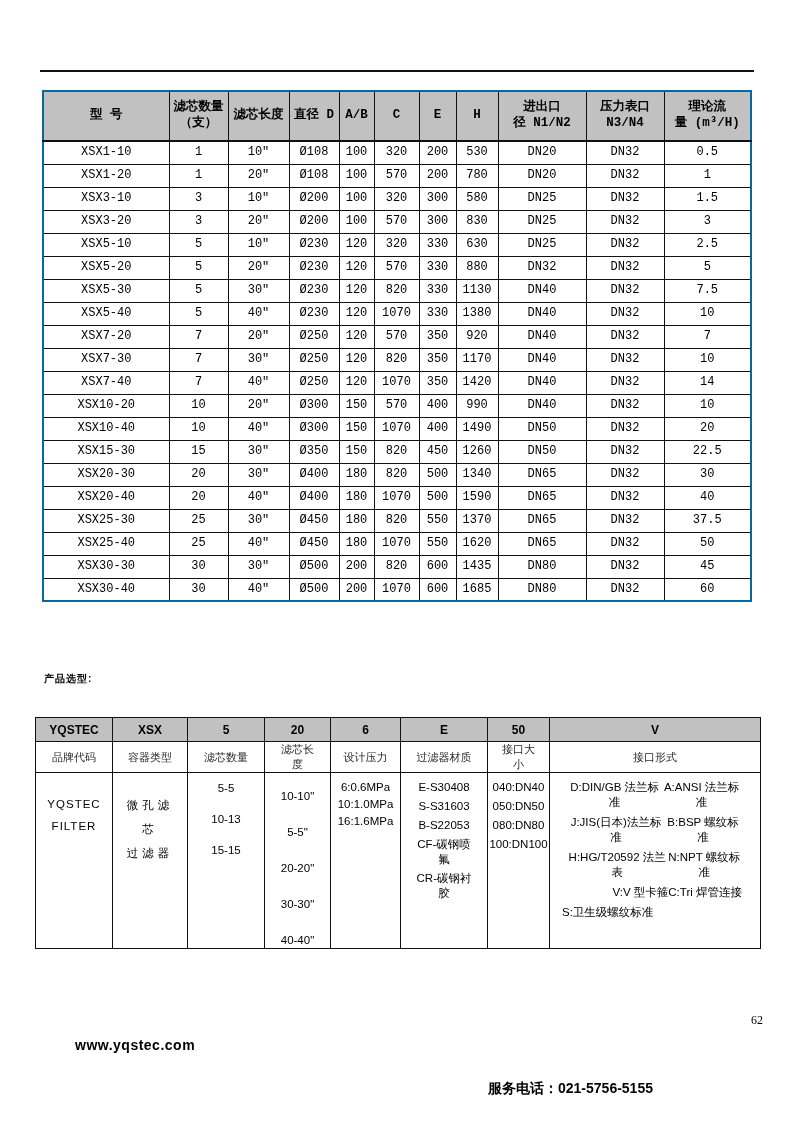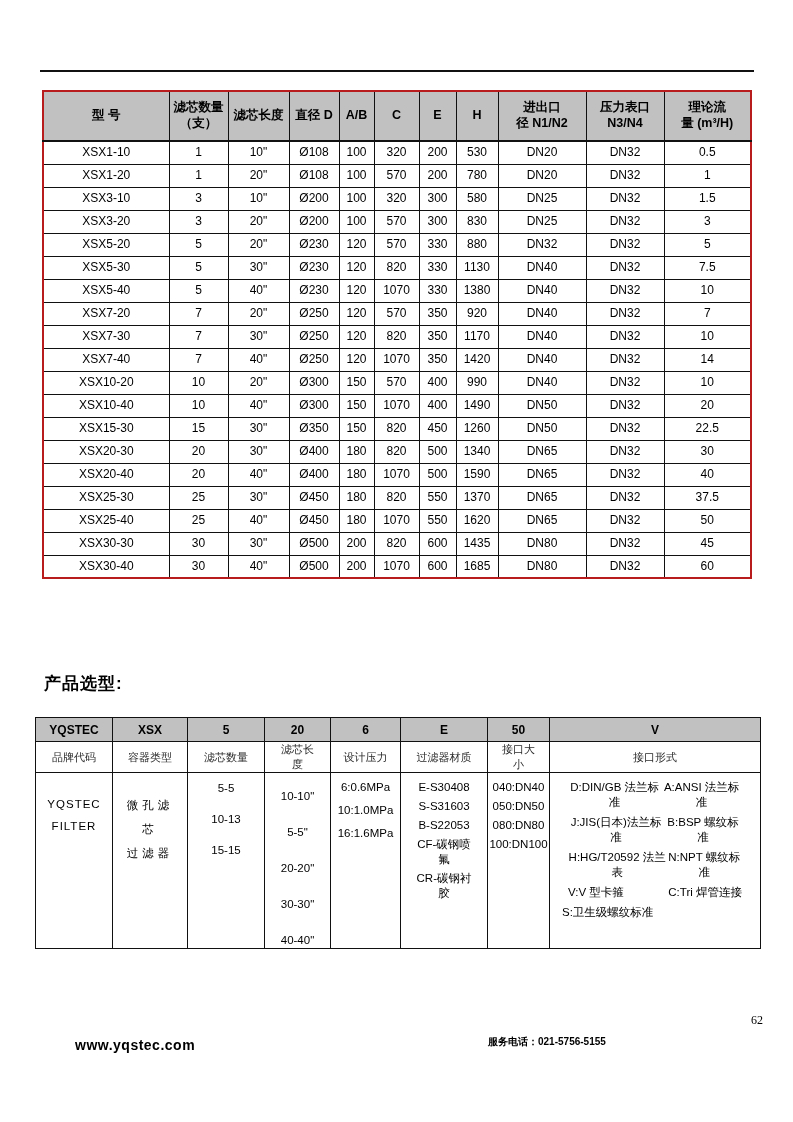--- a/index.html
+++ b/index.html
@@ -13,21 +13,22 @@
   }
   .page-rule {
     position: absolute; left: 40px; top: 70px; width: 714px;
     border-top: 2px solid #111;
   }
 
   
   table { border-collapse: collapse; table-layout: fixed; }
   .spec-table {
     position: absolute; left: 42px; top: 90px; width: 708px;
-    border: 2px solid #b91c1c;
+    border: 2px solid #0369a1;
+    font-family: Liberation Mono, monospace;
   }
   .spec-table th, .spec-table td {
     border: 1.5px solid #111;
     text-align: center; vertical-align: middle;
     padding: 0 1px;
     font-size: 12px;
     line-height: 1.25;
     overflow: hidden; white-space: nowrap;
   }
   .spec-table thead th {
@@ -35,21 +36,21 @@
     font-weight: bold;
     font-size: 12.5px;
     height: 50px;
     border-bottom: 2px solid #111;
   }
   .spec-table tbody td { height: 23px; background: #fff; }
 
   
   .sel-heading {
     position: absolute; left: 44px; top: 672px;
-    font-size: 17px; font-weight: bold; letter-spacing: 1px;
+    font-size: 10px; font-weight: bold; letter-spacing: 1px;
   }
 
   
   .sel-table {
     position: absolute; left: 35px; top: 717px; width: 725px;
     border: 1.5px solid #111;
   }
   .sel-table td {
     border: 1.5px solid #111;
     text-align: center; vertical-align: middle;
@@ -60,40 +61,40 @@
     background: #c1c1c1; font-weight: bold; height: 24px; font-size: 12px;
   }
   .sel-table .label-row td { height: 20px; color: #2b2b2b; font-size: 11px; }
   .sel-table .content-row td { height: 169px; vertical-align: top; background: #fff; }
 
   .cell-stack { display: flex; flex-direction: column; align-items: center; }
   .stack-brand   { padding-top: 20px; line-height: 22px; letter-spacing: 1px; }
   .stack-type    { padding-top: 20px; line-height: 24px; letter-spacing: 4px; }
   .stack-qty     { padding-top: 8px;  gap: 16px; line-height: 15px; }
   .stack-length  { padding-top: 16px; gap: 21px; line-height: 15px; }
-  .stack-press   { padding-top: 7px;  gap: 9px;  line-height: 14px; }
+  .stack-press   { padding-top: 7px;  gap: 3px;  line-height: 14px; }
   .stack-mat     { padding-top: 7px;  gap: 4px;  line-height: 15px; }
   .stack-size    { padding-top: 7px;  gap: 4px;  line-height: 15px; }
 
   .form-cell { padding: 7px 6px 0 6px; }
   .form-cell .pair-row {
-    display: flex; justify-content: space-between;
+    display: flex; justify-content: flex-end;
     line-height: 15px; margin-bottom: 5px;
     font-size: 11.5px;
   }
   .form-last { text-align: left; line-height: 15px; }
 
   
   .footer-site {
     position: absolute; left: 75px; top: 1037px;
     font-weight: bold; font-size: 14px; letter-spacing: .5px;
   }
   .footer-phone {
-    position: absolute; left: 488px; top: 1035px;
-    font-weight: bold; font-size: 10px;
+    position: absolute; left: 488px; top: 1080px;
+    font-weight: bold; font-size: 14px;
   }
   .page-number {
     position: absolute; left: 751px; top: 1013px;
     font-size: 12px; font-family: "Liberation Serif", serif;
   }
 </style>
 </head>
 <body>
 
 <div class="page-rule"></div>
@@ -172,20 +173,33 @@
         <td>3</td>
         <td>20"</td>
         <td>Ø200</td>
         <td>100</td>
         <td>570</td>
         <td>300</td>
         <td>830</td>
         <td>DN25</td>
         <td>DN32</td>
         <td>3</td>
+      </tr>
+      <tr>
+        <td>XSX5-10</td>
+        <td>5</td>
+        <td>10"</td>
+        <td>Ø230</td>
+        <td>120</td>
+        <td>320</td>
+        <td>330</td>
+        <td>630</td>
+        <td>DN25</td>
+        <td>DN32</td>
+        <td>2.5</td>
       </tr>
       <tr>
         <td>XSX5-20</td>
         <td>5</td>
         <td>20"</td>
         <td>Ø230</td>
         <td>120</td>
         <td>570</td>
         <td>330</td>
         <td>880</td>

